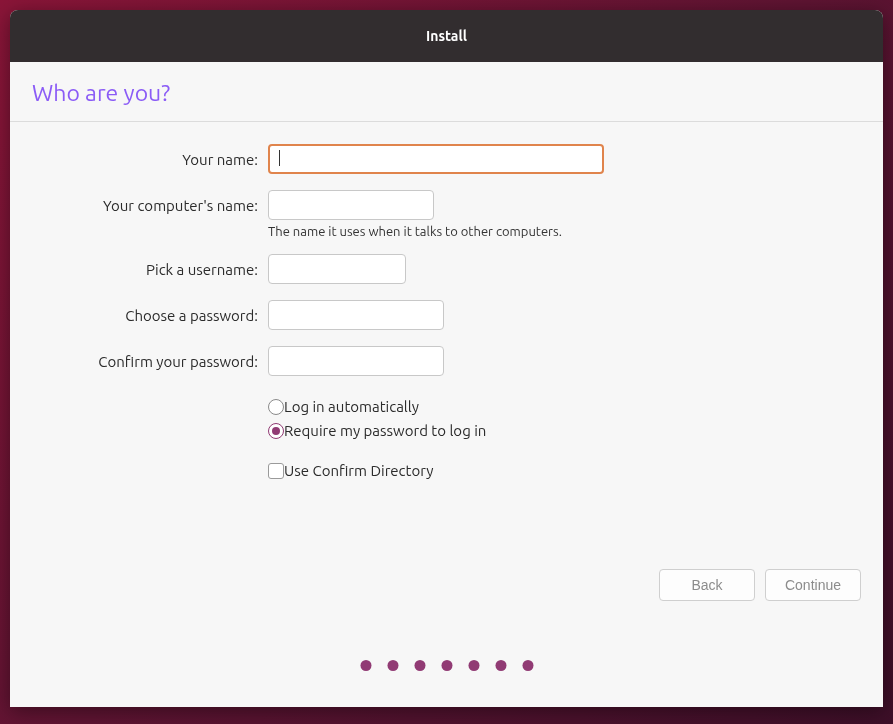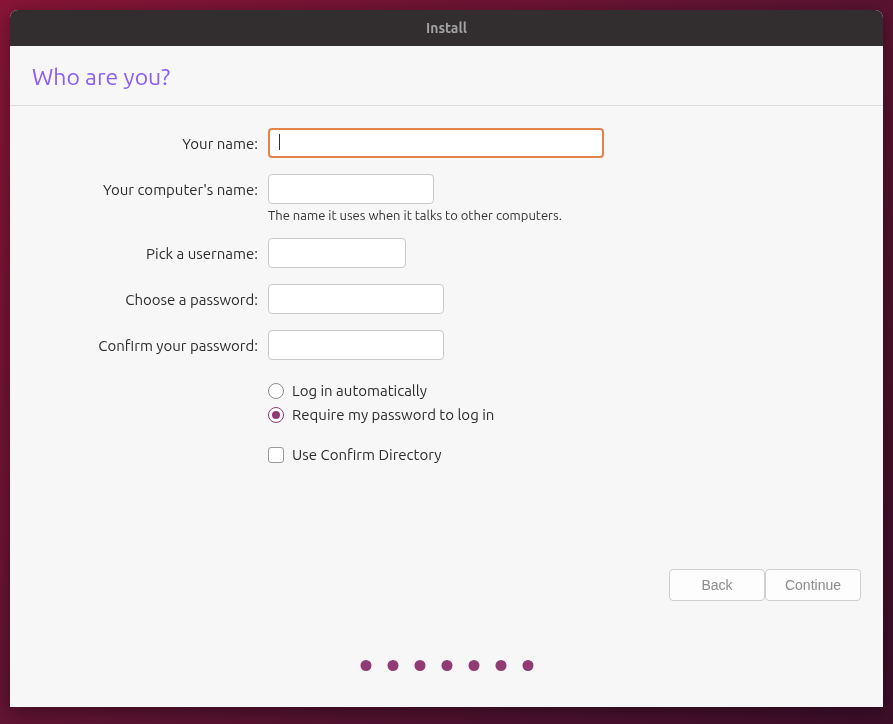--- a/index.html
+++ b/index.html
@@ -22,22 +22,22 @@
       height: 697px;
       background: #f7f7f7;
       border-radius: 8px 8px 0 0;
       box-shadow: 0 4px 20px rgba(0,0,0,0.4);
       display: flex;
       flex-direction: column;
       overflow: hidden;
     }
     .titlebar {
       background: #322d2f;
-      color: #a3a3a3;
-      height: 36px;
+      color: #ffffff;
+      height: 52px;
       display: flex;
       align-items: center;
       justify-content: center;
       font-size: 14px;
       font-weight: 600;
     }
     .header {
       padding: 18px 22px 16px 22px;
       border-bottom: 1px solid #dcdcdc;
     }
@@ -93,21 +93,21 @@
       font-size: 13px;
       color: #888;
       margin-top: 4px;
     }
     .options {
       margin-top: 6px;
     }
     .radio-row, .check-row {
       display: flex;
       align-items: center;
-      gap: 8px;
+      gap: 0;
       margin-bottom: 7px;
       font-size: 15px;
       color: #2b2b2b;
       cursor: pointer;
     }
     .radio {
       width: 16px;
       height: 16px;
       border: 1px solid #8a8a8a;
       border-radius: 50%;
@@ -133,21 +133,21 @@
       border: 1px solid #9a9a9a;
       border-radius: 3px;
       background: #fff;
       flex-shrink: 0;
     }
     .footer-buttons {
       position: absolute;
       right: 22px;
       bottom: 106px;
       display: flex;
-      gap: 0;
+      gap: 10px;
     }
     .btn {
       min-width: 96px;
       height: 32px;
       padding: 0 16px;
       border: 1px solid #cfcfcf;
       border-radius: 4px;
       background: #fdfdfd;
       color: #8c8c8c;
       font-size: 14px;

